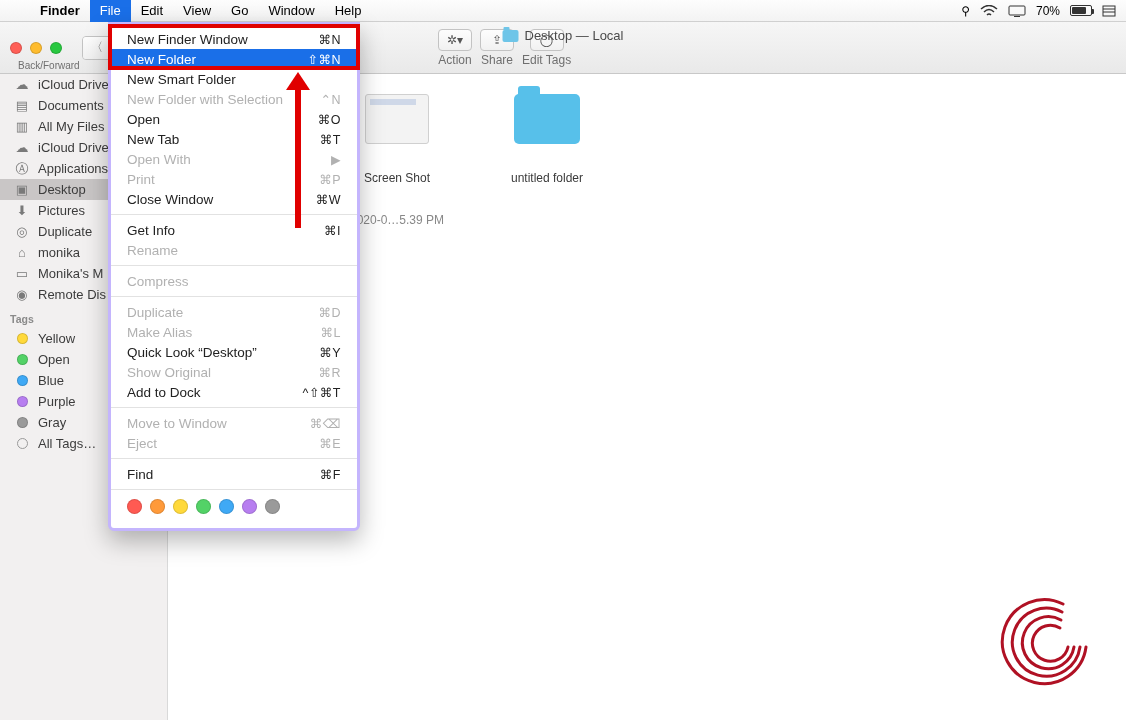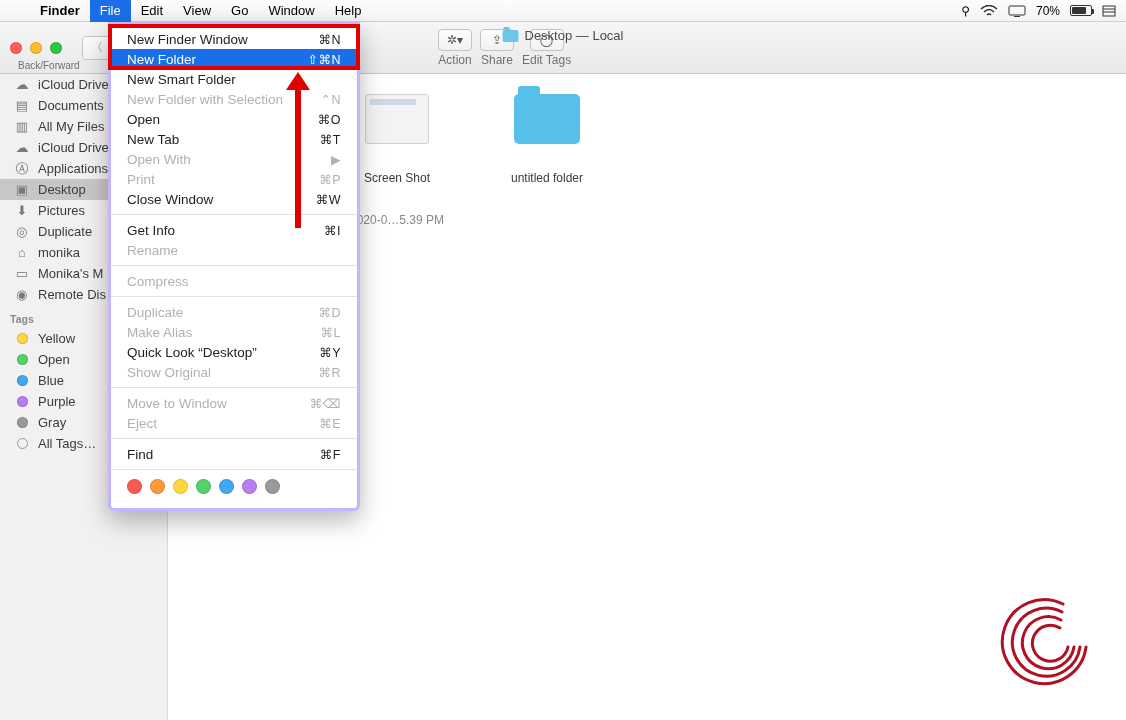--- a/index.html
+++ b/index.html
@@ -320,20 +320,24 @@
       <span class="sc">⌘L</span>
     </div>
     <div class="row">
       <span>Quick Look “Desktop”</span>
       <span class="sc">⌘Y</span>
     </div>
     <div class="row dis">
       <span>Show Original</span>
       <span class="sc">⌘R</span>
     </div>
+    <div class="row">
+      <span>Add to Dock</span>
+      <span class="sc">^⇧⌘T</span>
+    </div>
     <hr>
     <div class="row dis">
       <span>Move to Window</span>
       <span class="sc">⌘⌫</span>
     </div>
     <div class="row dis">
       <span>Eject</span>
       <span class="sc">⌘E</span>
     </div>
     <hr>

